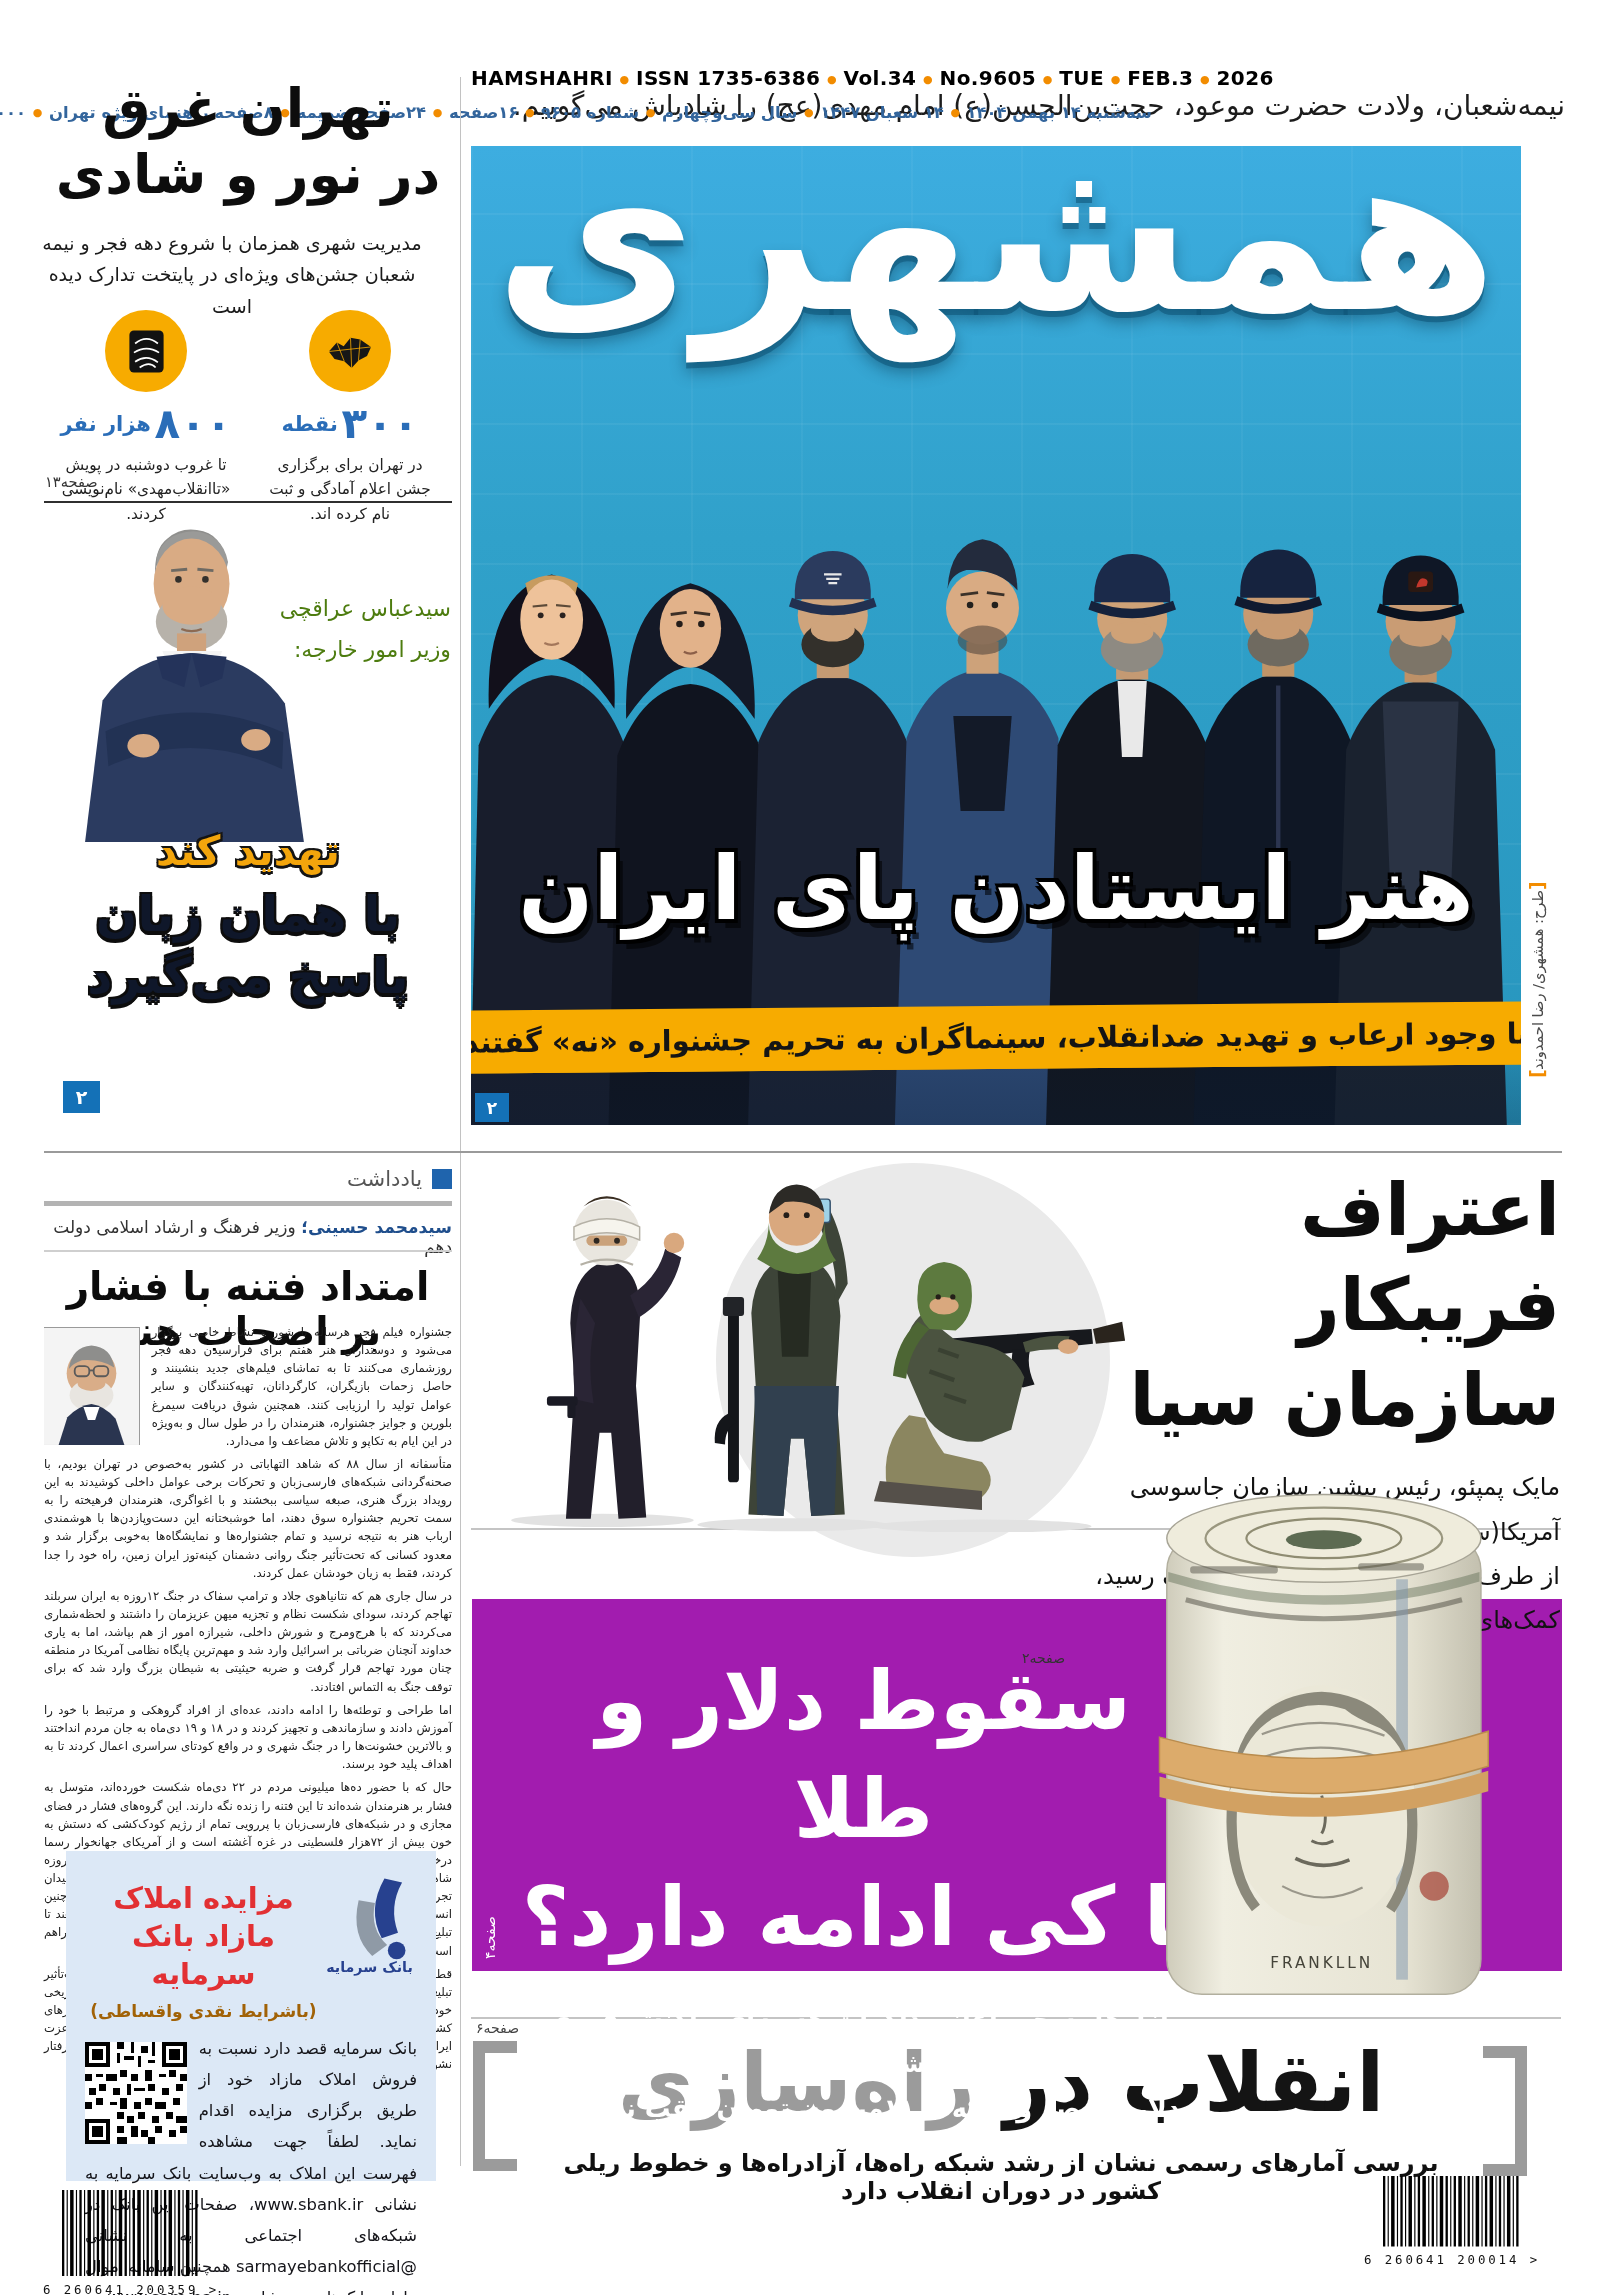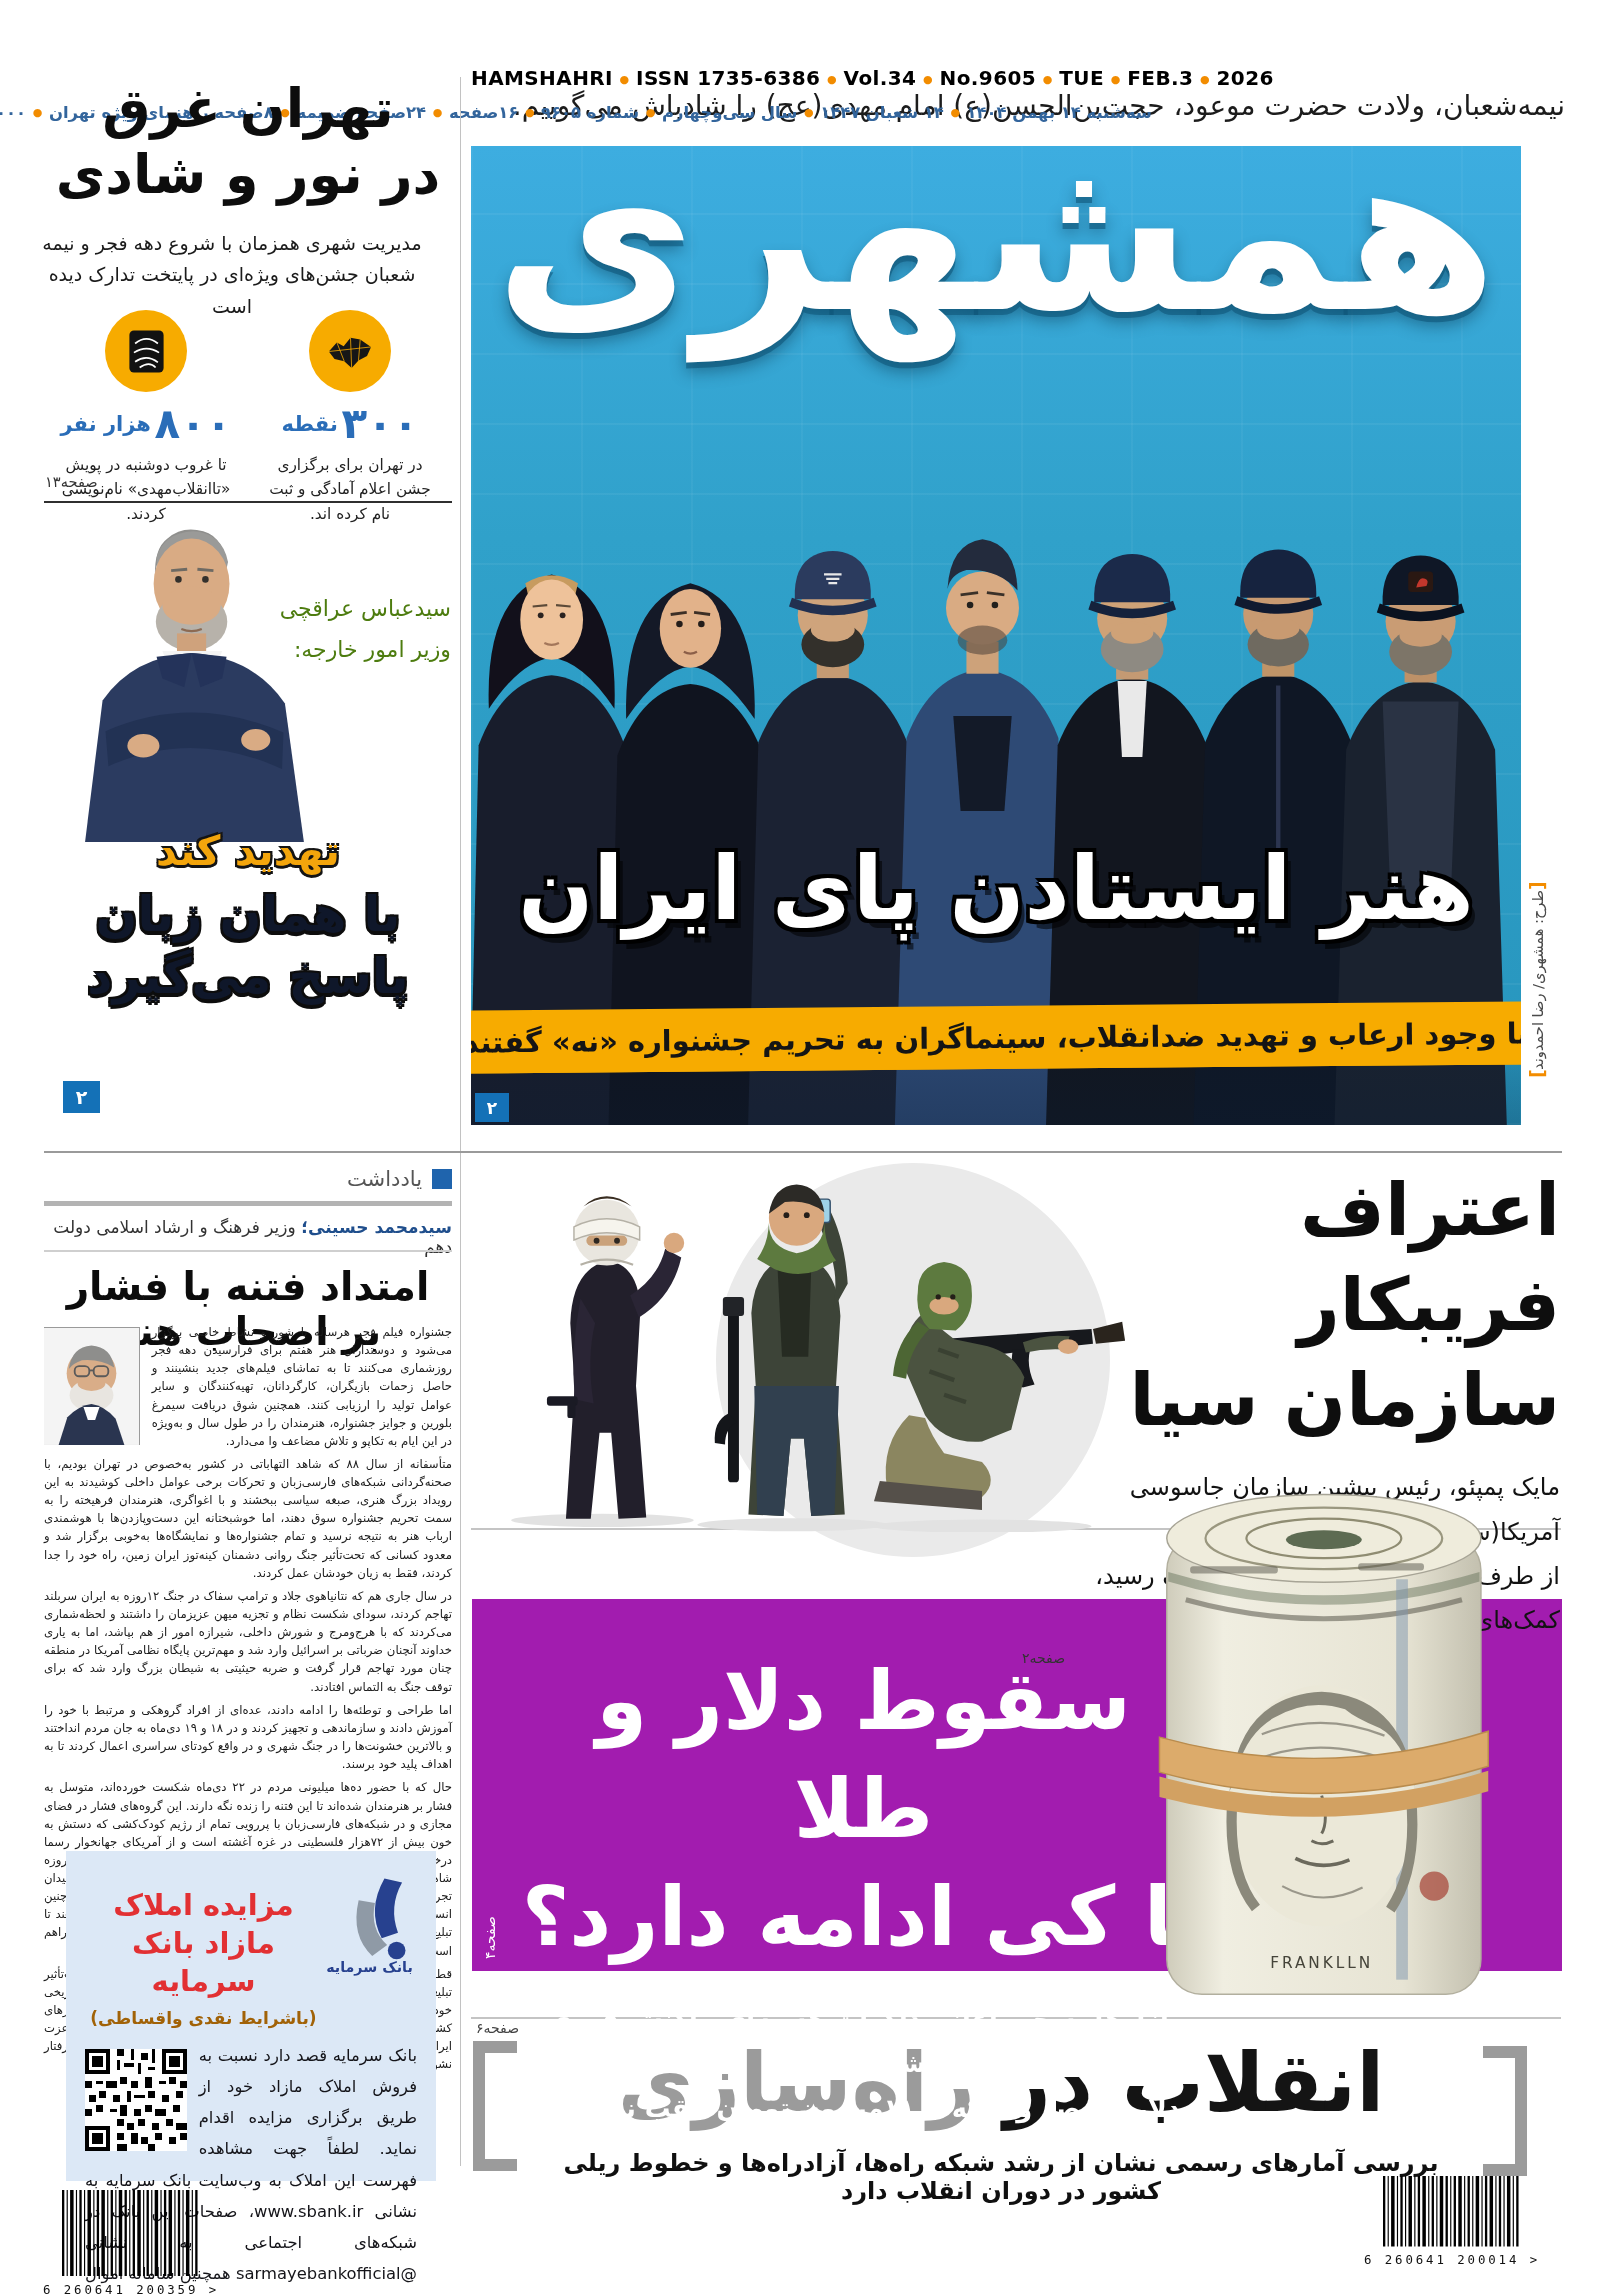--- a/index.html
+++ b/index.html
@@ -97,21 +97,21 @@
   .op-rule { top:1250px; left:44px; width:408px; height:1.5px; background:#cfcfcf; }
   .op-headline { top:1264px; left:44px; width:408px; text-align:center; direction:rtl; font-size:39px; font-weight:bold; color:#0c0c0c; }
   .op-body { top:1323px; left:44px; width:408px; direction:rtl; text-align:justify; font-size:11.7px; line-height:1.55; color:#1c1c1c; }
   .op-body p { margin-bottom:5.1px; }
   .op-photo { float:left; width:96px; height:118px; margin:4.4px 11.7px 4.4px 0; border:0.7px solid #9a9a9a; background:#f6f6f6; }
 
   
   .ad-box { left:66px; top:1851px; width:370px; height:330px; background:#dce8f6; padding:17.5px 19px; direction:rtl; }
   .ad-head { display:flex; direction:rtl; align-items:flex-start; }
   .ad-titlecol { flex:1; text-align:center; padding-top:11.7px; }
-  .ad-title { font-size:29px; font-weight:bold; color:#e23033; line-height:1.3;margin-top:7px; }
+  .ad-title { font-size:29px; font-weight:bold; color:#e23033; line-height:1.3; }
   .ad-subtitle { margin-top:8px; font-size:17px; font-weight:bold; color:#a16207; }
   .ad-logo { width:95px; }
   .ad-body { margin-top:11.7px; font-size:16.4px; line-height:1.9; color:#15151a; text-align:justify; }
   .ad-qr { float:left; margin:8.8px 11.7px 0 0; }
 
   
   .page6 { left:476px; top:2020px; font-size:14px; color:#444; direction:rtl; }
   .bracket-l { left:473px; top:2041px; width:44px; height:130px; border-left:12.4px solid #9b9b9b; border-top:12.4px solid #9b9b9b; border-bottom:12.4px solid #9b9b9b; }
   .bracket-r { left:1483px; top:2046px; width:44px; height:130px; border-right:12.4px solid #9b9b9b; border-top:12.4px solid #9b9b9b; border-bottom:12.4px solid #9b9b9b; }
   .road-headline { left:548px; top:2036px; width:906px; text-align:center; direction:rtl; font-size:82px; font-weight:bold; line-height:1.15; }

